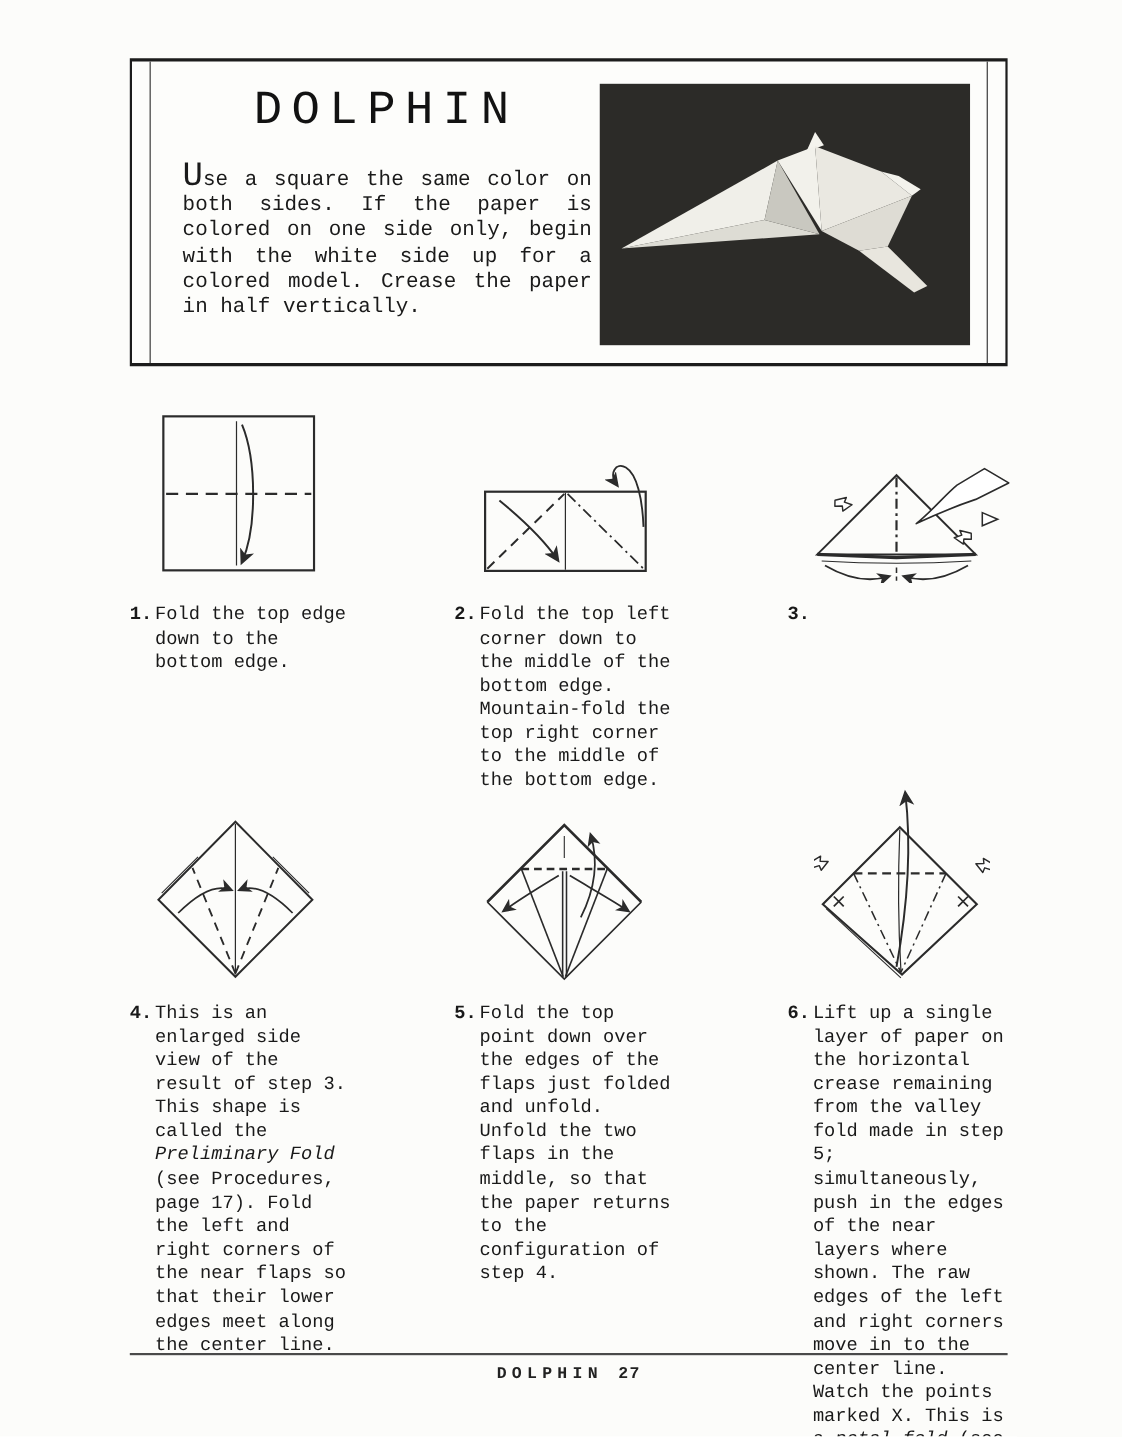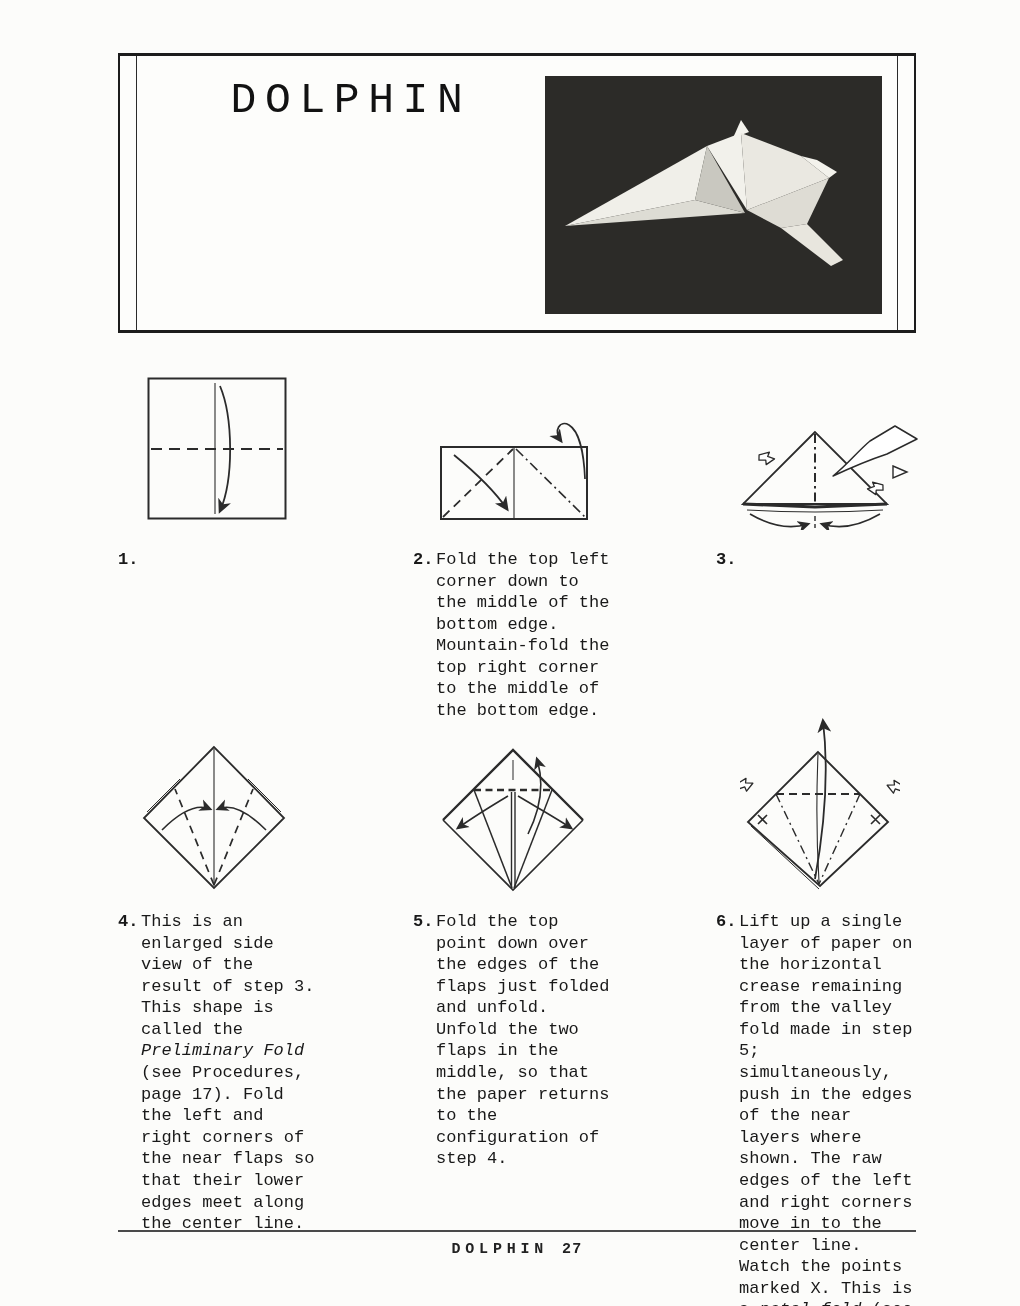--- a/index.html
+++ b/index.html
@@ -60,20 +60,23 @@
       </symbol>
     </defs>
   </svg>
 
   <div class="header-box">
     <div class="vrule left"></div>
     <div class="vrule right"></div>
 
     <div class="model-title">DOLPHIN</div>
 
+    <div class="intro">
+      <span class="lead-cap">U</span><span>se a square the same color on both sides. If the paper is colored on one side only, begin with the white side up for a colored model. Crease the paper in half vertically.</span>
+    </div>
 
     <svg class="photo" viewBox="0 0 337 238">
       <rect x="0" y="0" width="337" height="238" fill="#2c2b28"></rect>
       <g>
         <polygon points="188,62 196,44 204,56" fill="#f4f3ed"></polygon>
         <polygon points="20,150 162,70 150,124" fill="#f0efe9"></polygon>
         <polygon points="20,150 150,124 200,137" fill="#dddcd4"></polygon>
         <polygon points="162,70 150,124 200,137" fill="#c9c8c0"></polygon>
         <polygon points="162,70 196,57 202,134" fill="#f2f1eb"></polygon>
         <polygon points="196,57 256,80 284,102 202,134" fill="#eae8e1"></polygon>
@@ -156,20 +159,21 @@
       </g>
     <g transform="translate(161,62) scale(-1,1) rotate(18)">
         <use href="#pa" width="18" height="16"></use>
       </g>
     <path d="M 18,101 L 27,110 M 18,110 L 27,101" stroke-width="1.6"></path>
     <path d="M 131,101 L 140,110 M 131,110 L 140,101" stroke-width="1.6"></path>
   </svg>
 
   <div class="step" style="left:118px;top:549px">
     <span class="step-num">1.</span>
+    <div class="step-text"><span>Fold the top edge down to the bottom edge.</span></div>
   </div>
   <div class="step" style="left:413px;top:549px">
     <span class="step-num">2.</span>
     <div class="step-text"><span>Fold the top left corner down to the middle of the bottom edge. Mountain-fold the top right corner to the middle of the bottom edge.</span></div>
   </div>
   <div class="step" style="left:716px;top:549px">
     <span class="step-num">3.</span>
   </div>
   <div class="step" style="left:118px;top:911px">
     <span class="step-num">4.</span>

